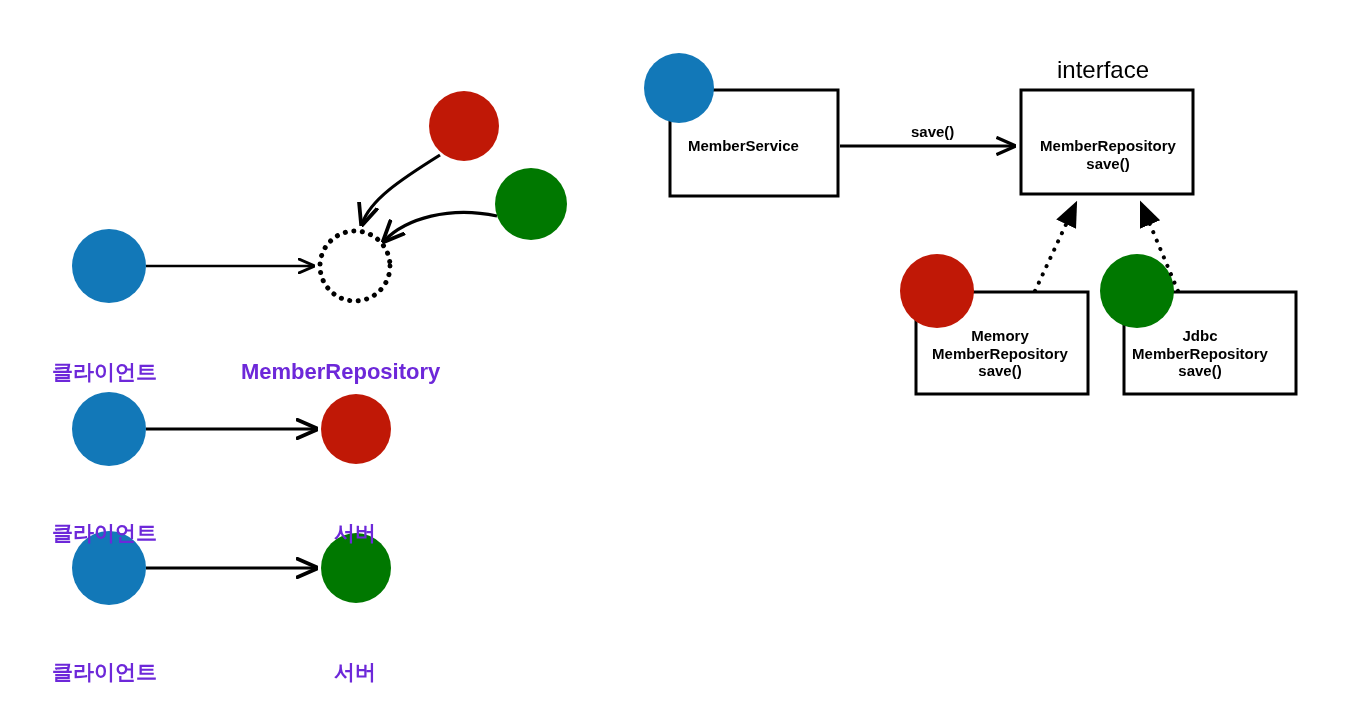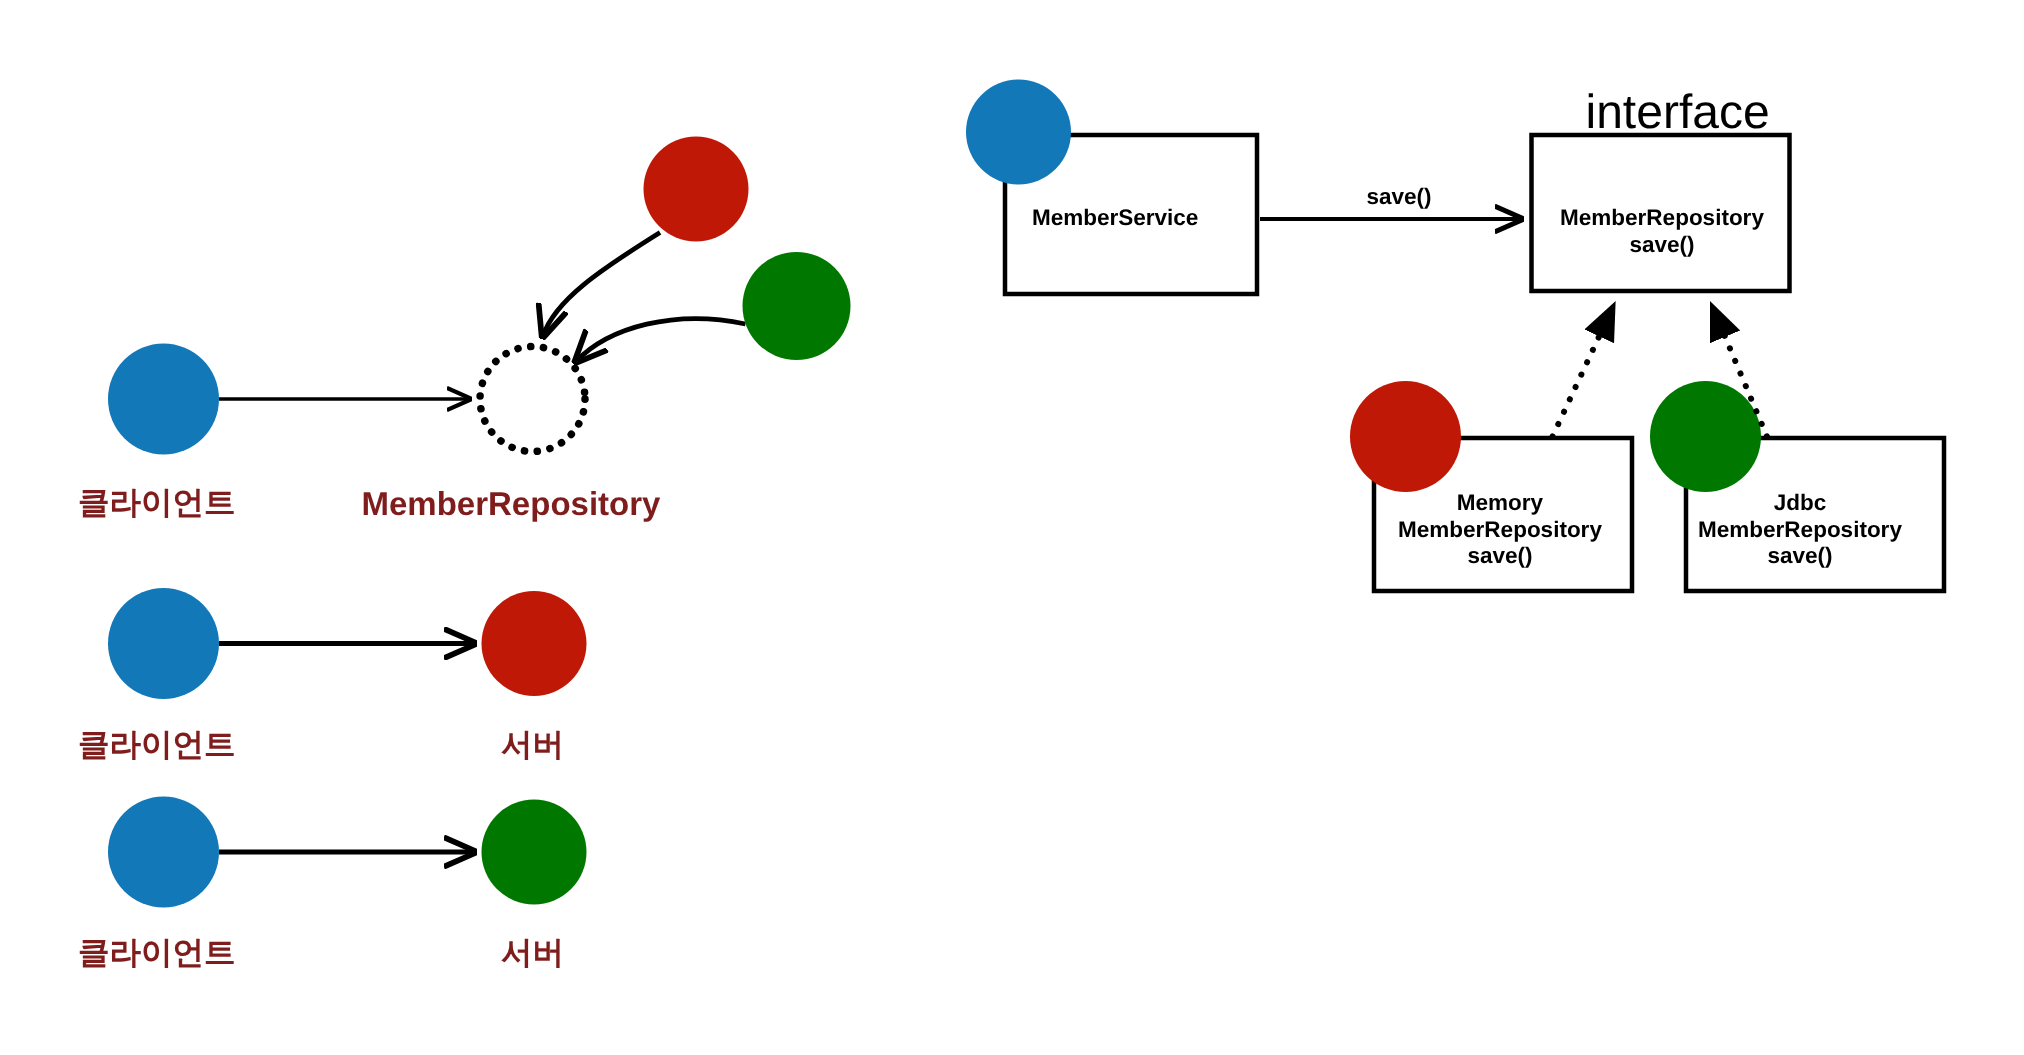--- a/index.html
+++ b/index.html
@@ -20,26 +20,27 @@
   }
   #vec {
     position: absolute;
     left: 0;
     top: 0;
     width: 1349px;
     height: 703px;
   }
   .lbl {
     position: absolute;
-    color: #7f1d1d;
+    color: #6d28d9;
     font-weight: bold;
     font-size: 21px;
     line-height: 1;
     white-space: nowrap;
     font-family: "Liberation Sans", sans-serif;
+    margin-top: 36px;
   }
   .lbl-client-1 { left: 52px;  top: 325px; }
   .lbl-repo     { left: 241px; top: 325px; font-size: 22px; }
   .lbl-client-2 { left: 52px;  top: 486px; }
   .lbl-server-1 { left: 334px; top: 486px; }
   .lbl-client-3 { left: 52px;  top: 625px; }
   .lbl-server-2 { left: 334px; top: 625px; }
 
   .uml-txt {
     position: absolute;
@@ -48,21 +49,21 @@
     font-size: 15px;
     line-height: 1.17;
     white-space: nowrap;
     text-align: center;
     font-family: "Liberation Sans", sans-serif;
   }
   .uml-iface-tag {
     position: absolute;
     color: #000000;
     font-weight: normal;
-    font-size: 32px;
+    font-size: 24px;
     line-height: 1;
     white-space: nowrap;
     font-family: "Liberation Sans", sans-serif;
   }
   .t-memberservice { left: 688px;  top: 137px; }
   .t-save-edge     { left: 911px;  top: 123px; }
   .t-iface-box     { left: 1024px; top: 137px; width: 168px; }
   .t-memory-box    { left: 918px;  top: 327px; width: 164px; }
   .t-jdbc-box      { left: 1126px; top: 327px; width: 148px; }
   .t-iface-label   { left: 1057px; top: 58px; }

